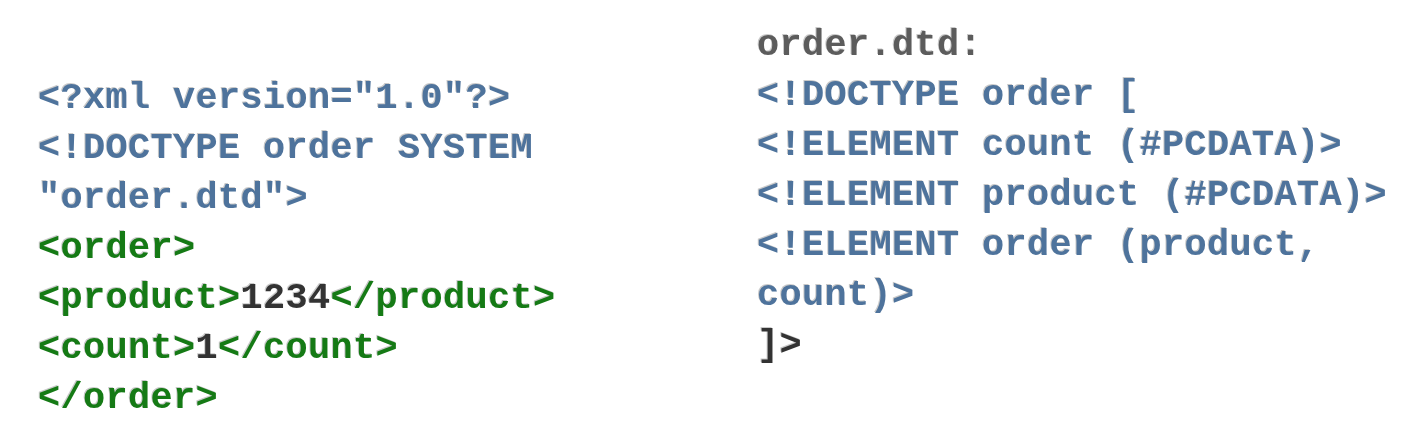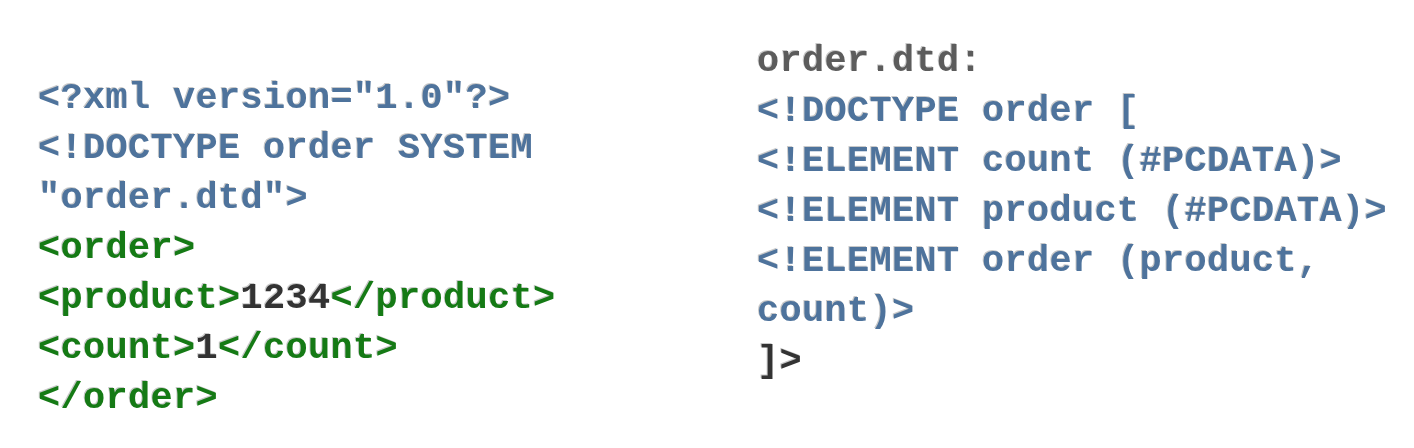--- a/index.html
+++ b/index.html
@@ -22,21 +22,21 @@
     letter-spacing: 0.3px;
     white-space: pre;
     text-shadow: -1px -1px 0 rgba(135,135,135,0.45);
   }
   #xml-block {
     left: 38px;
     top: 73px;
   }
   #dtd-block {
     left: 757px;
-    top: 36px;
+    top: 20px;
   }
   .code-line {
     height: 50px;
   }
 </style>
 </head>
 <body>
 
 <div id="xml-block" class="code-block"><div class="code-line"><span style="color: rgb(78, 115, 156);">&lt;?xml version="1.0"?&gt;</span></div><div class="code-line"><span style="color: rgb(78, 115, 156);">&lt;!DOCTYPE order SYSTEM</span></div><div class="code-line"><span style="color: rgb(78, 115, 156);">"order.dtd"&gt;</span></div><div class="code-line"><span style="color: rgb(21, 122, 21);">&lt;order&gt;</span></div><div class="code-line"><span style="color: rgb(21, 122, 21);">&lt;product&gt;</span><span style="color: rgb(51, 51, 51);">1234</span><span style="color: rgb(21, 122, 21);">&lt;/product&gt;</span></div><div class="code-line"><span style="color: rgb(21, 122, 21);">&lt;count&gt;</span><span style="color: rgb(51, 51, 51);">1</span><span style="color: rgb(21, 122, 21);">&lt;/count&gt;</span></div><div class="code-line"><span style="color: rgb(21, 122, 21);">&lt;/order&gt;</span></div></div>
 

